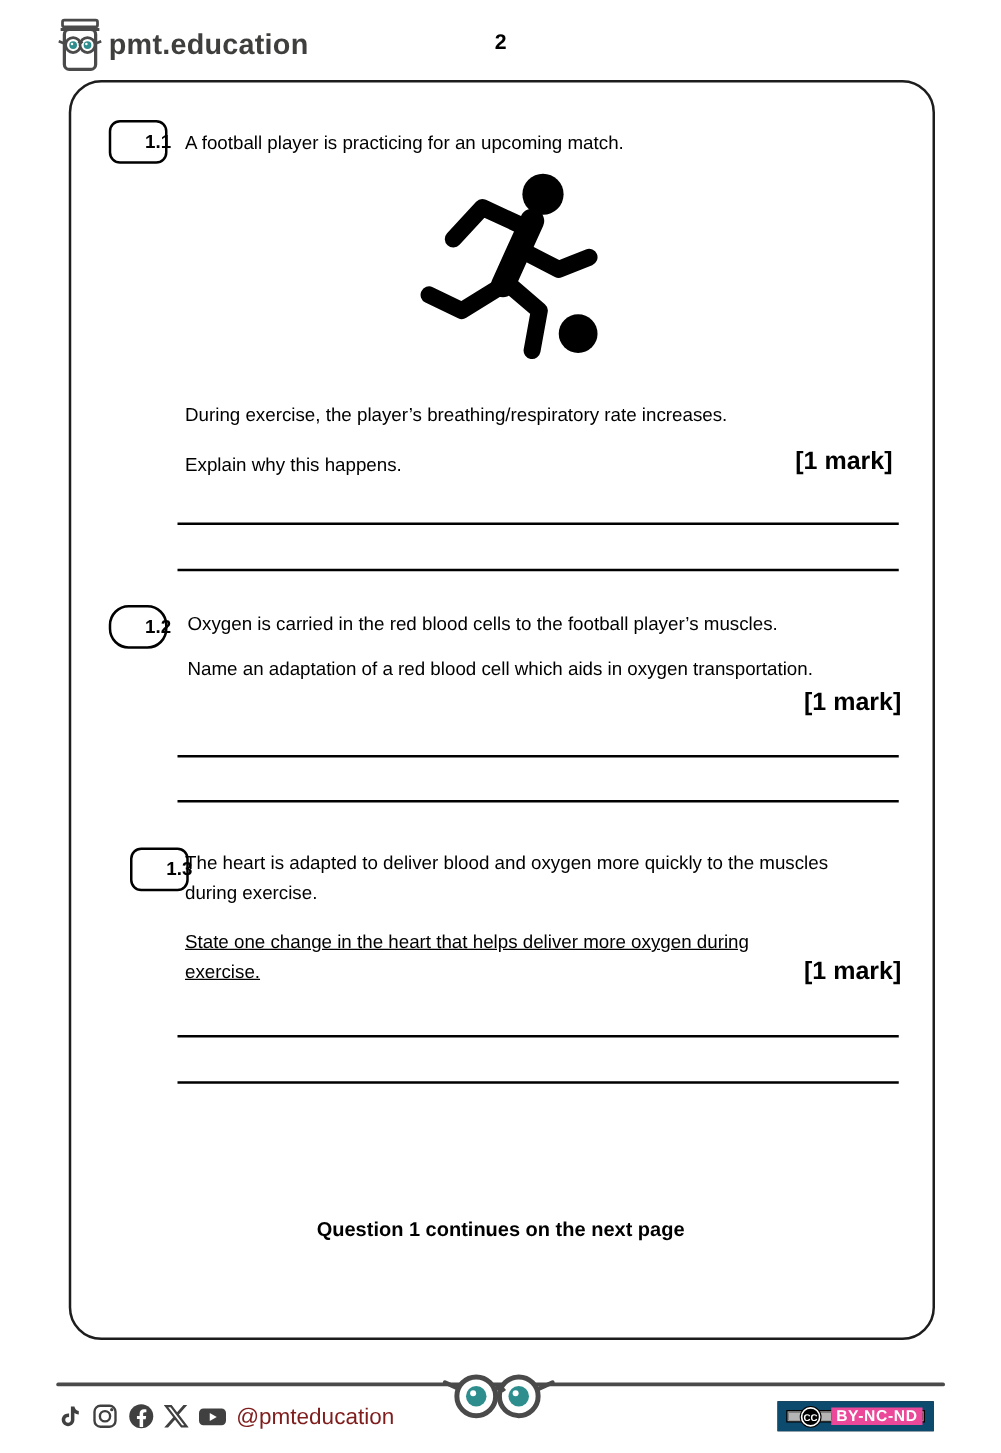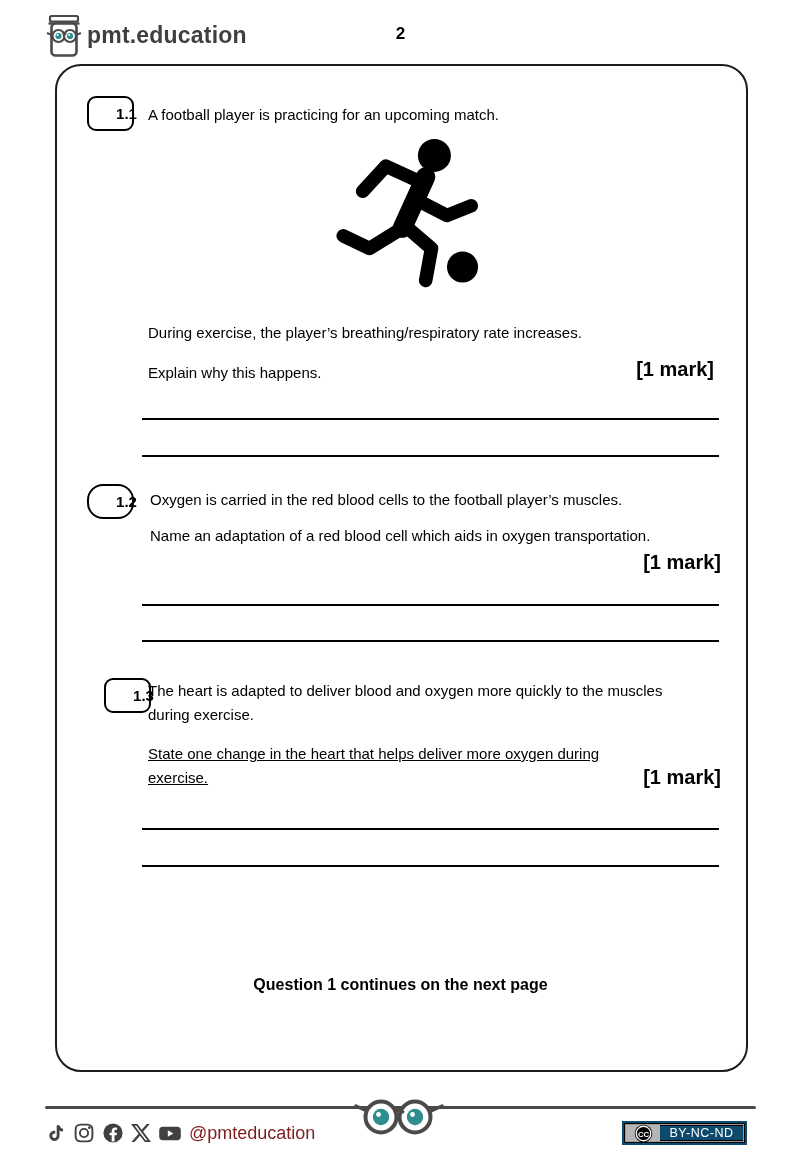--- a/index.html
+++ b/index.html
@@ -57,35 +57,35 @@
   .social-row {
     position: absolute; left: 45px; top: 1120px; height: 26px;
     display: flex; align-items: center; gap: 7px;
   }
   .social-row svg { display: block; }
   .handle {
     font-size: 18px; color: #7f1d1d; margin-left: 0;
   }
   .cc-badge {
     position: absolute; left: 622px; top: 1121px; width: 125px; height: 24px;
-    border: 2px solid #0c4a6e; background: #000; padding: 1px;
+    border: 7px solid #0c4a6e; background: #000; padding: 1px;
     display: flex; align-items: stretch;
   }
   .cc-badge-inner {
     display: flex; align-items: center; width: 100%;
     border: 1px solid #9a9a9a;
   }
   .cc-left {
     background: #b5b5b5; width: 34px; height: 100%;
     display: flex; align-items: center; justify-content: center;
   }
   .cc-right {
-    flex: 1; background: #0c4a6e; color: #fff;
+    flex: 1; background: #ec4899; color: #fff;
     display: flex; align-items: center; justify-content: center;
-    font-size: 12.5px; font-weight: normal; letter-spacing: 0.5px;
+    font-size: 12.5px; font-weight: bold; letter-spacing: 0.5px;
   }
 </style>
 </head>
 <body>
 
 <div class="abs" style="left:41px; top:13px; width:46px; height:48px;">
   <svg width="46" height="48" viewBox="0 0 46 48">
     <rect x="9" y="3" width="28" height="5.5" rx="1.5" fill="#fff" stroke="#4a4a4a" stroke-width="2.2"></rect>
     <path d="M7.5 10.5 h31" stroke="#4a4a4a" stroke-width="2.4" fill="none"></path>
     <rect x="10.5" y="10.5" width="25" height="32" rx="4" fill="#fff" stroke="#4a4a4a" stroke-width="2.6"></rect>

